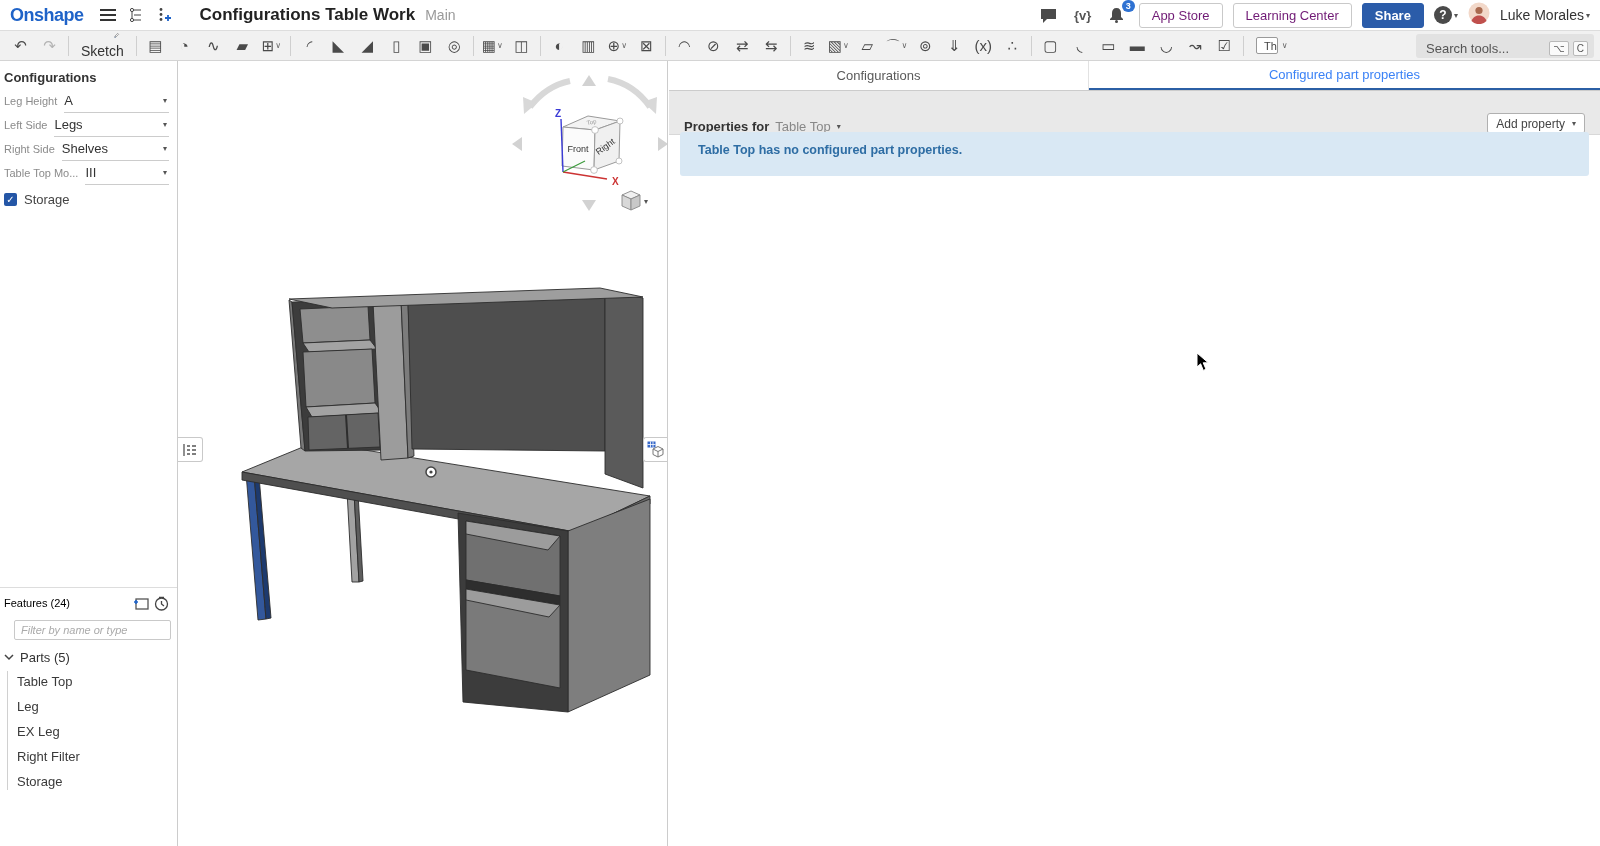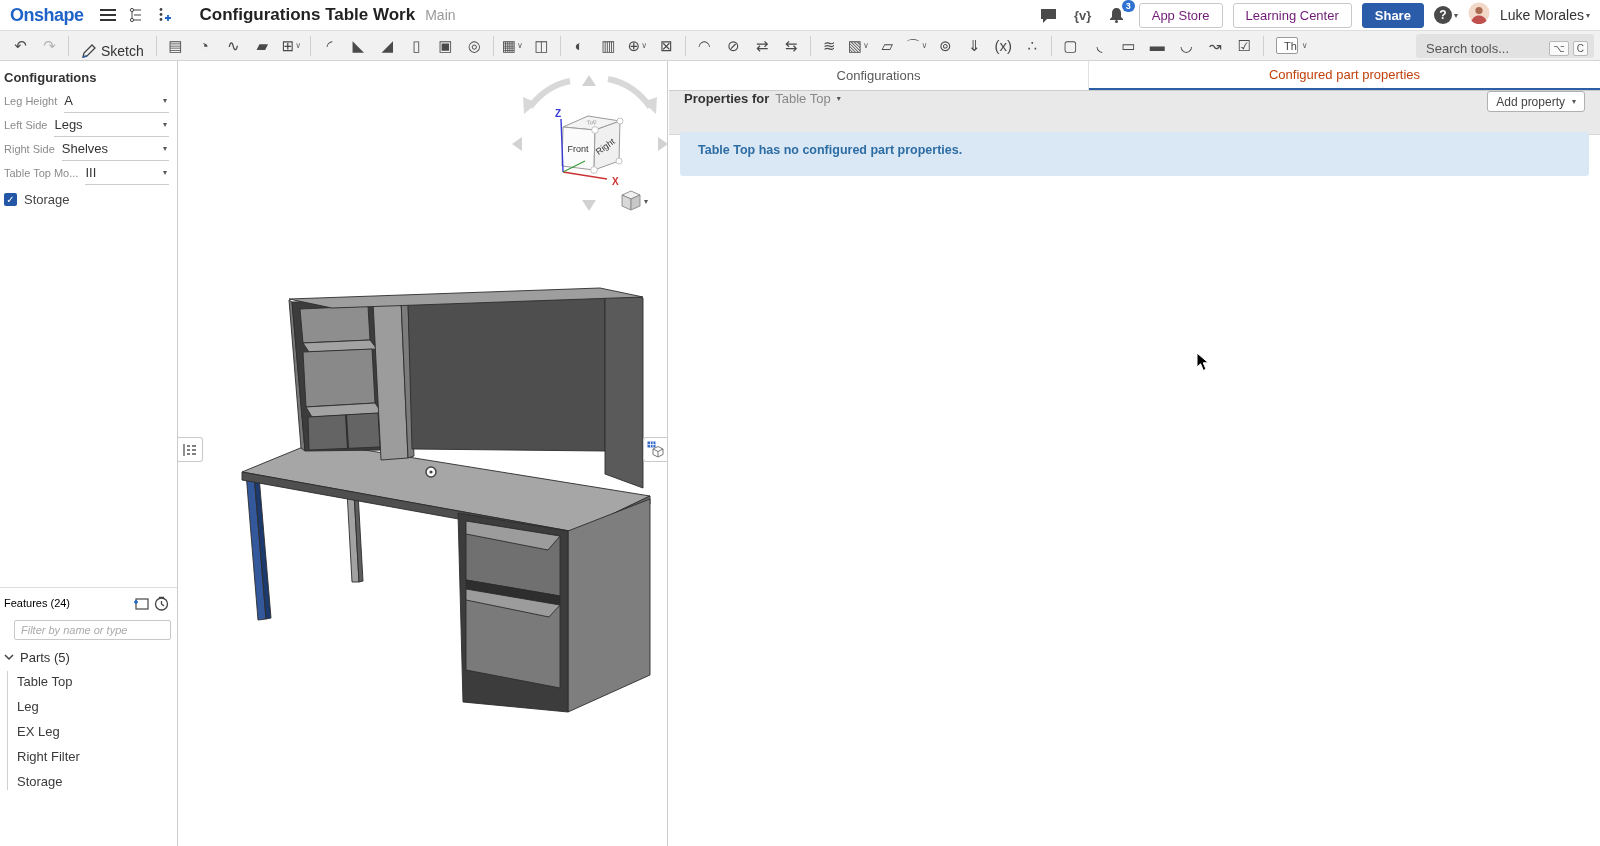--- a/index.html
+++ b/index.html
@@ -28,21 +28,21 @@
 
   
   .toolbar { position:absolute; left:0; top:31px; width:1600px; height:30px; background:#f1f1f1;
     border-bottom:1px solid #d4d4d4; display:flex; align-items:center; padding:0 6px; }
   .tb-item { min-width:29px; height:26px; display:flex; align-items:center; justify-content:center;
     border-radius:3px; cursor:pointer; padding:0 1px; }
   .tb-glyph { font-size:15px; color:#4a4a4a; line-height:1; }
   .tb-glyph.dim { color:#b3b3b3; }
   .tb-chev { font-size:8px; color:#666; margin-left:1px; }
   .tb-divider { width:1px; height:20px; background:#cfcfcf; margin:0 4px; align-self:center; }
-  .sketch-btn { display:flex; align-items:flex-end; gap:5px; padding:0 8px; height:26px; cursor:pointer; }
+  .sketch-btn { display:flex; align-items:flex-end; gap:5px; padding:0 8px; height:26px; cursor:pointer;flex-direction:column; }
   .sketch-label { font-size:14px; color:#333; }
   .toolbar-list { display:flex; align-items:center; }
   .th-box { width:22px; height:17px; border:1px solid #999; border-radius:2px; background:#fff;
     font-size:11px; color:#444; display:flex; align-items:center; justify-content:flex-end; margin-left:8px; }
   .search-tools { margin-left:auto; background:#e2e2e2; border-radius:3px; height:24px; width:178px;
     display:flex; align-items:center; padding:6px 6px 0 10px; gap:4px; color:#555; font-size:13px; cursor:text; }
   .search-label { flex:1; }
   .keycap { background:#fafafa; border:1px solid #b9b9b9; border-radius:2px; font-size:10px; color:#555;
     padding:0 3px; height:15px; display:flex; align-items:center; }
 
@@ -84,23 +84,23 @@
   .edge-tab { position:absolute; background:#fff; border:1px solid #c9c9c9; display:flex;
     align-items:center; justify-content:center; cursor:pointer; }
   .edge-tab.left { left:0px; top:376px; width:25px; height:25px; border-left:none; border-radius:0 3px 3px 0; }
   .edge-tab.right { right:0px; top:376px; width:24px; height:25px; border-right:none; border-radius:3px 0 0 3px; }
 
   
   .right-panel { position:absolute; left:669px; top:61px; width:931px; height:785px; background:#fff; }
   .rp-tabs { position:absolute; left:0; top:0; right:0; height:30px; border-bottom:1px solid #ccc; display:flex; }
   .rp-tab { display:flex; align-items:center; justify-content:center; font-size:13px; cursor:pointer; }
   .rp-tab.inactive { width:420px; color:#5a5a5a; border-right:1px solid #e2e2e2; }
-  .rp-tab.active { flex:1; color:#c2410c; border-bottom:2px solid #2b5fa5; font-weight:normal; }
+  .rp-tab.active { flex:1; color:#3b82f6; border-bottom:2px solid #2b5fa5; font-weight:normal; }
   .rp-propsbar { position:absolute; left:0; top:30px; right:0; height:44px; background:#e9e9e9;
-    border-bottom:1px solid #d8d8d8; display:flex; align-items:flex-start; padding:0 15px; }
+    border-bottom:1px solid #d8d8d8; display:flex; align-items:flex-end; padding:0 15px; }
   .props-prefix { font-size:13px; font-weight:bold; color:#333; }
   .props-part { font-size:13px; color:#888; margin-left:6px; cursor:pointer; display:flex; align-items:center; gap:4px; }
   .add-property-btn { margin-left:auto; height:21px; background:#fff; border:1px solid #b0b0b0; border-radius:3px;
     font-size:12px; color:#444; display:flex; align-items:center; padding:4px 8px; gap:5px; cursor:pointer; }
   .rp-infobox { position:absolute; left:11px; top:71px; right:11px; background:#d9e8f4; border-radius:3px;
     padding:11px 18px 14px 18px; color:#2e6da4; }
   .info-title { font-size:12.5px; font-weight:bold; margin-bottom:5px; }
   .info-body { font-size:12.5px; line-height:17.5px; max-width:860px; }
   .cursor { position:absolute; left:527px; top:291px; pointer-events:none; }
 </style>

